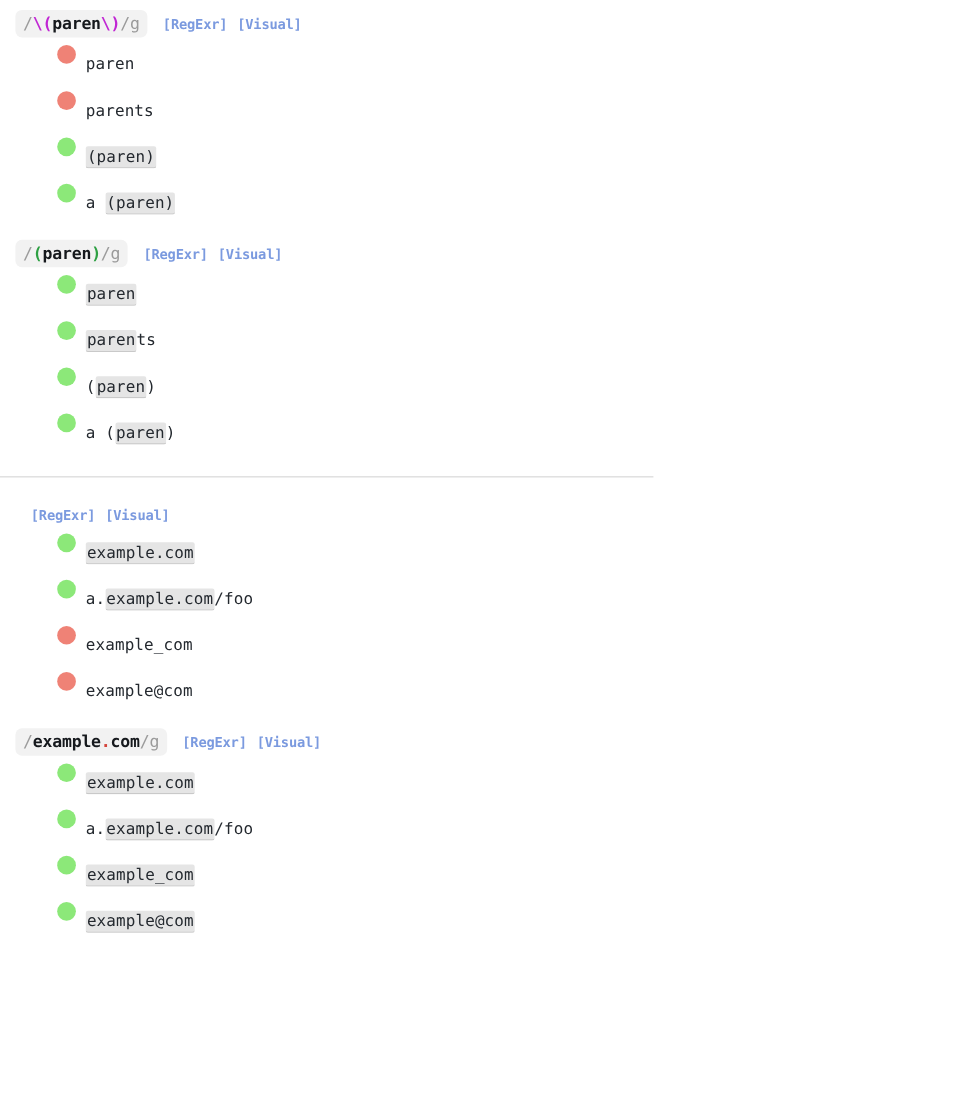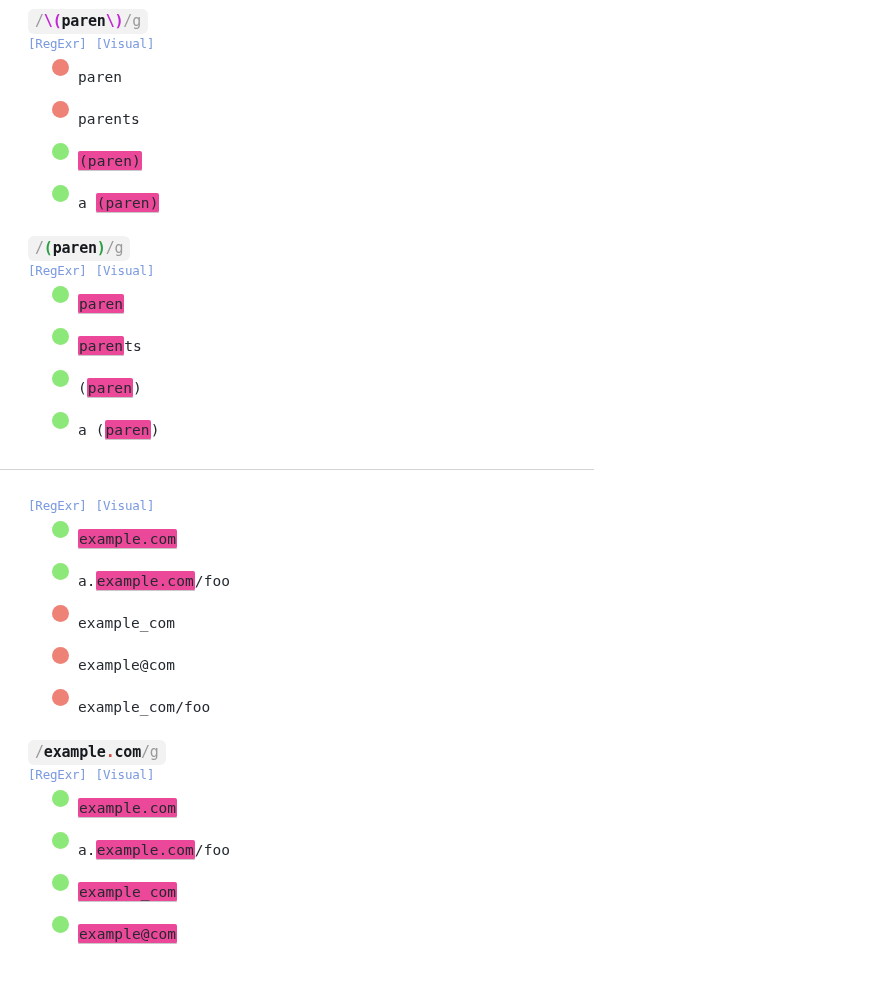--- a/index.html
+++ b/index.html
@@ -20,21 +20,20 @@
     padding: 0;
     width: 879px;
   }
 
   
   .pattern-row {
     display: flex;
     align-items: baseline;
     padding-left: 14px;
     margin: 0;
-    flex-direction: column;
   }
   .pattern-chip {
     display: inline-block;
     background: #f2f2f2;
     border-radius: 6px;
     padding: 3px 7px 4px 7px;
     font-family: "DejaVu Sans Mono", monospace;
     font-size: 15px;
     line-height: 1.2;
     white-space: pre;
@@ -43,20 +42,21 @@
   .rx-delim   { color: #9a9a9a; }
   .rx-flag    { color: #9a9a9a; }
   .rx-lit     { color: #16191d; font-weight: bold; }
   .rx-escape  { color: #c026d3; font-weight: bold; }
   .rx-group   { color: #2ea043; font-weight: bold; }
   .rx-meta    { color: #d4453c; font-weight: bold; }
 
   .links {
     margin-left: 14px;
     white-space: nowrap;
+    font-weight: bold;
   }
   .link {
     font-family: "DejaVu Sans Mono", monospace;
     font-size: 12.5px;
     color: #7b9adf;
     text-decoration: none;
     margin-right: 9px;
     letter-spacing: -0.2px;
   }
 
@@ -87,21 +87,21 @@
     position: absolute;
     left: 30px;
     top: 17px;
     font-family: "DejaVu Sans Mono", monospace;
     font-size: 14.5px;
     color: #24292f;
     white-space: pre;
     letter-spacing: 0.1px;
   }
   .hl {
-    background: #ec4899;
+    background: #e5e5e5;
     border-bottom: 1px solid #c9c9c9;
     border-radius: 2px;
     padding: 2px 1px 1px 1px;
   }
 
   .divider {
     border: none;
     border-top: 1px solid #d4d4d4;
     margin: 0;
     width: 594px;
@@ -173,24 +173,20 @@
         <span class="sample-text"><span>a.</span><span class="hl">example.com</span><span>/foo</span></span>
       </li>
       <li class="sample">
         <span class="dot fail"></span>
         <span class="sample-text"><span>example_com</span></span>
       </li>
       <li class="sample">
         <span class="dot fail"></span>
         <span class="sample-text"><span>example@com</span></span>
       </li>
-      <li class="sample">
-        <span class="dot fail"></span>
-        <span class="sample-text"><span>example_com/foo</span></span>
-      </li>
     </ul>
     <div style="height: 16px;"></div>
     <div class="pattern-row">
       <code class="pattern-chip"><span class="rx-delim">/</span><span class="rx-lit">example</span><span class="rx-meta">.</span><span class="rx-lit">com</span><span class="rx-delim">/</span><span class="rx-flag">g</span></code>
       <span class="links"><a class="link" href="#">[RegExr]</a><a class="link" href="#">[Visual]</a></span>
     </div>
     <ul class="samples">
       <li class="sample">
         <span class="dot pass"></span>
         <span class="sample-text"><span class="hl">example.com</span></span>

